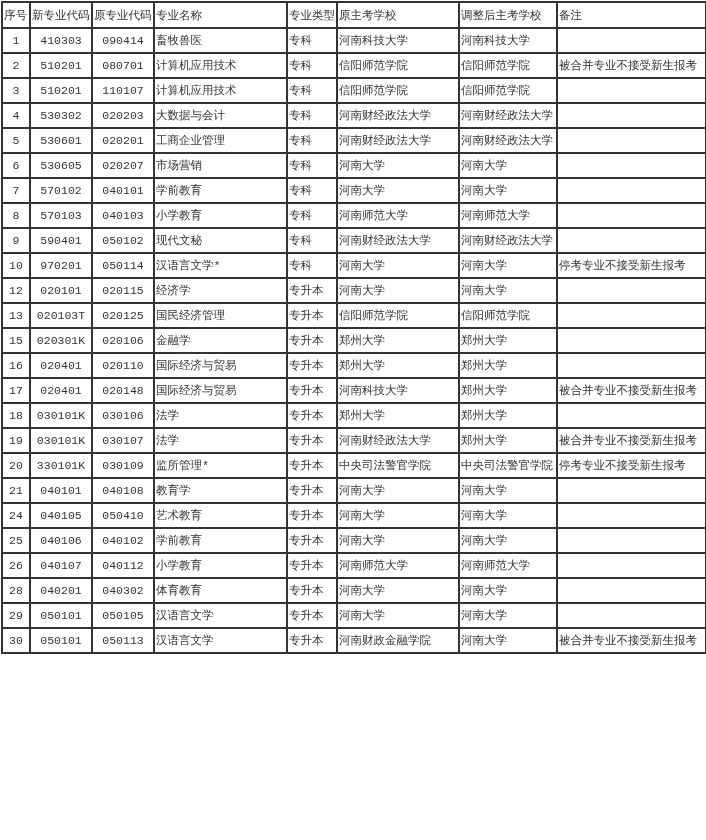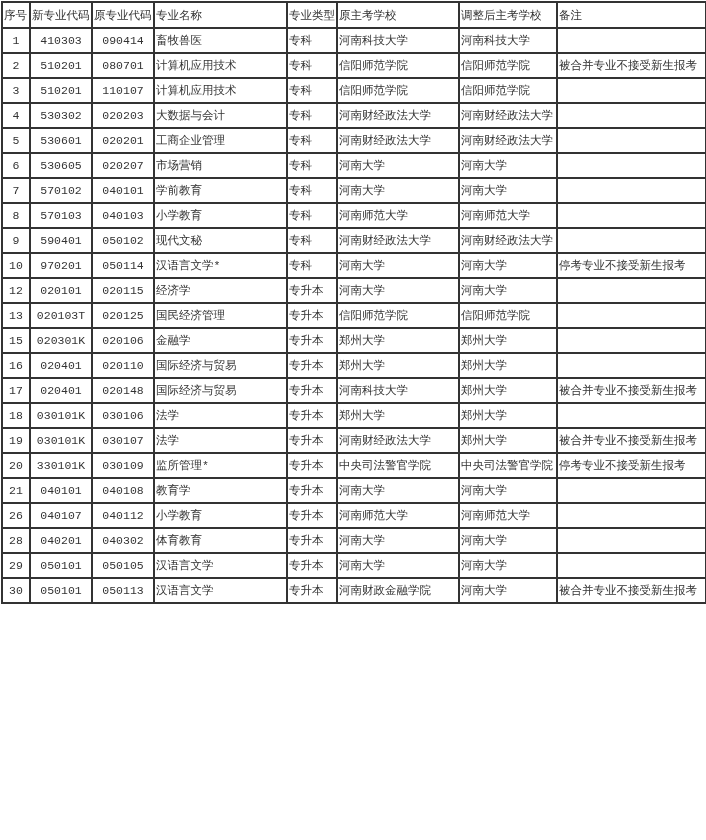--- a/index.html
+++ b/index.html
@@ -246,20 +246,40 @@
         <td class="c">21</td>
         <td class="c">040101</td>
         <td class="c">040108</td>
         <td>教育学</td>
         <td>专升本</td>
         <td>河南大学</td>
         <td>河南大学</td>
         <td></td>
       </tr>
       <tr>
+        <td class="c">24</td>
+        <td class="c">040105</td>
+        <td class="c">050410</td>
+        <td>艺术教育</td>
+        <td>专升本</td>
+        <td>河南大学</td>
+        <td>河南大学</td>
+        <td></td>
+      </tr>
+      <tr>
+        <td class="c">25</td>
+        <td class="c">040106</td>
+        <td class="c">040102</td>
+        <td>学前教育</td>
+        <td>专升本</td>
+        <td>河南大学</td>
+        <td>河南大学</td>
+        <td></td>
+      </tr>
+      <tr>
         <td class="c">26</td>
         <td class="c">040107</td>
         <td class="c">040112</td>
         <td>小学教育</td>
         <td>专升本</td>
         <td>河南师范大学</td>
         <td>河南师范大学</td>
         <td></td>
       </tr>
       <tr>

